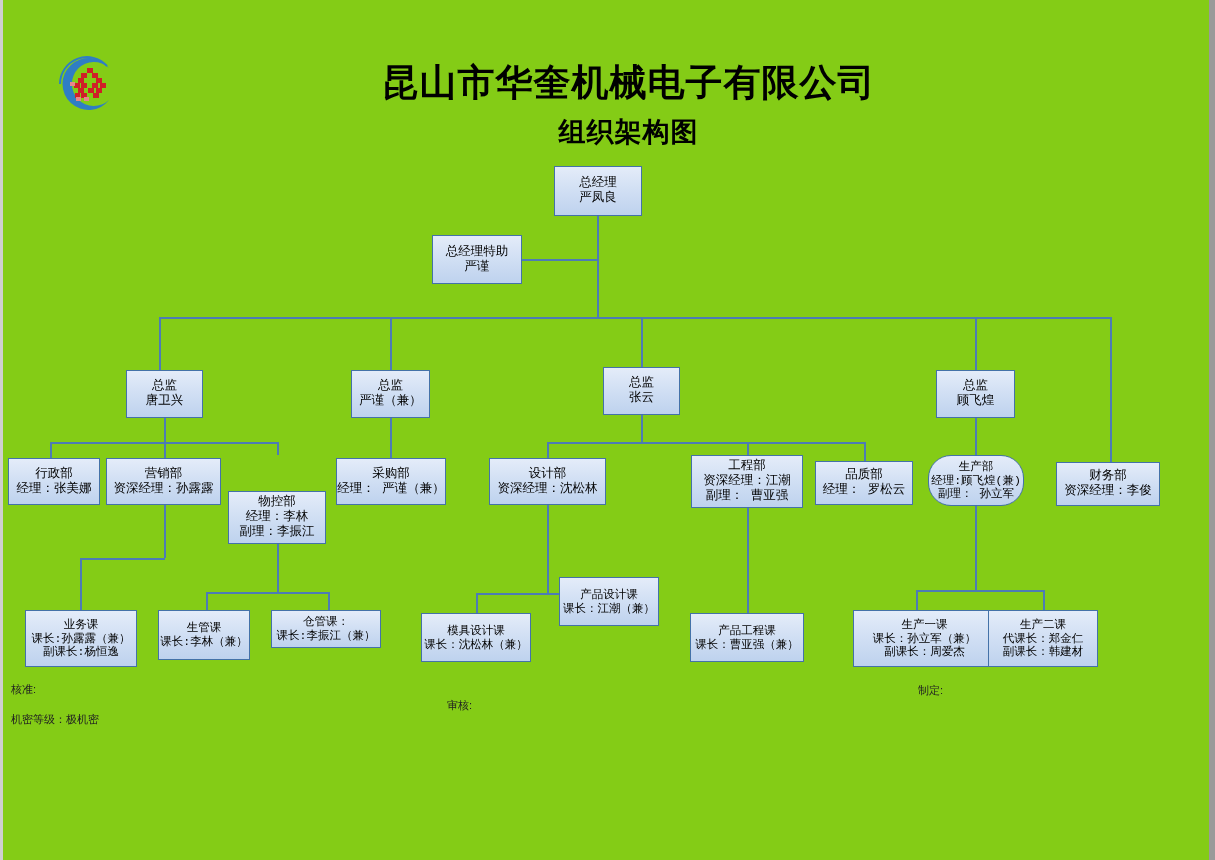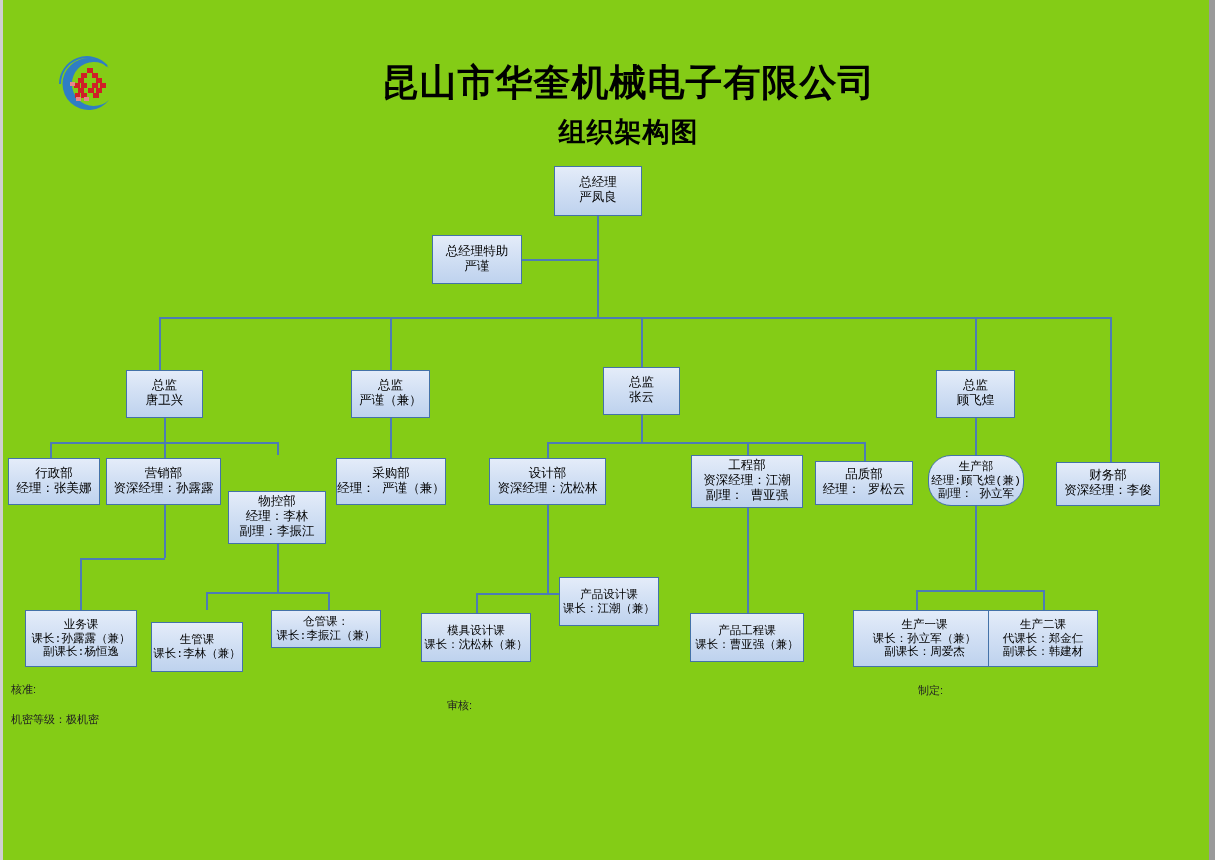--- a/index.html
+++ b/index.html
@@ -215,21 +215,21 @@
       <span class="l">财务部</span>
       <span class="l">资深经理：李俊</span>
     </div>
 
     <div class="node s11" style="left:22px;top:610px;width:112px;height:57px;">
       <span class="l">业务课</span>
       <span class="l">课长:孙露露（兼）</span>
       <span class="l">副课长:杨恒逸</span>
     </div>
 
-    <div class="node s11" style="left:148px;top:610px;width:92px;height:50px;margin-top:12px;">
+    <div class="node s11" style="left:155px;top:610px;width:92px;height:50px;">
       <span class="l">生管课</span>
       <span class="l">课长:李林（兼）</span>
     </div>
 
     <div class="node s11" style="left:268px;top:610px;width:110px;height:38px;">
       <span class="l">仓管课：</span>
       <span class="l">课长:李振江（兼）</span>
     </div>
 
     <div class="node s11" style="left:418px;top:613px;width:110px;height:49px;">

